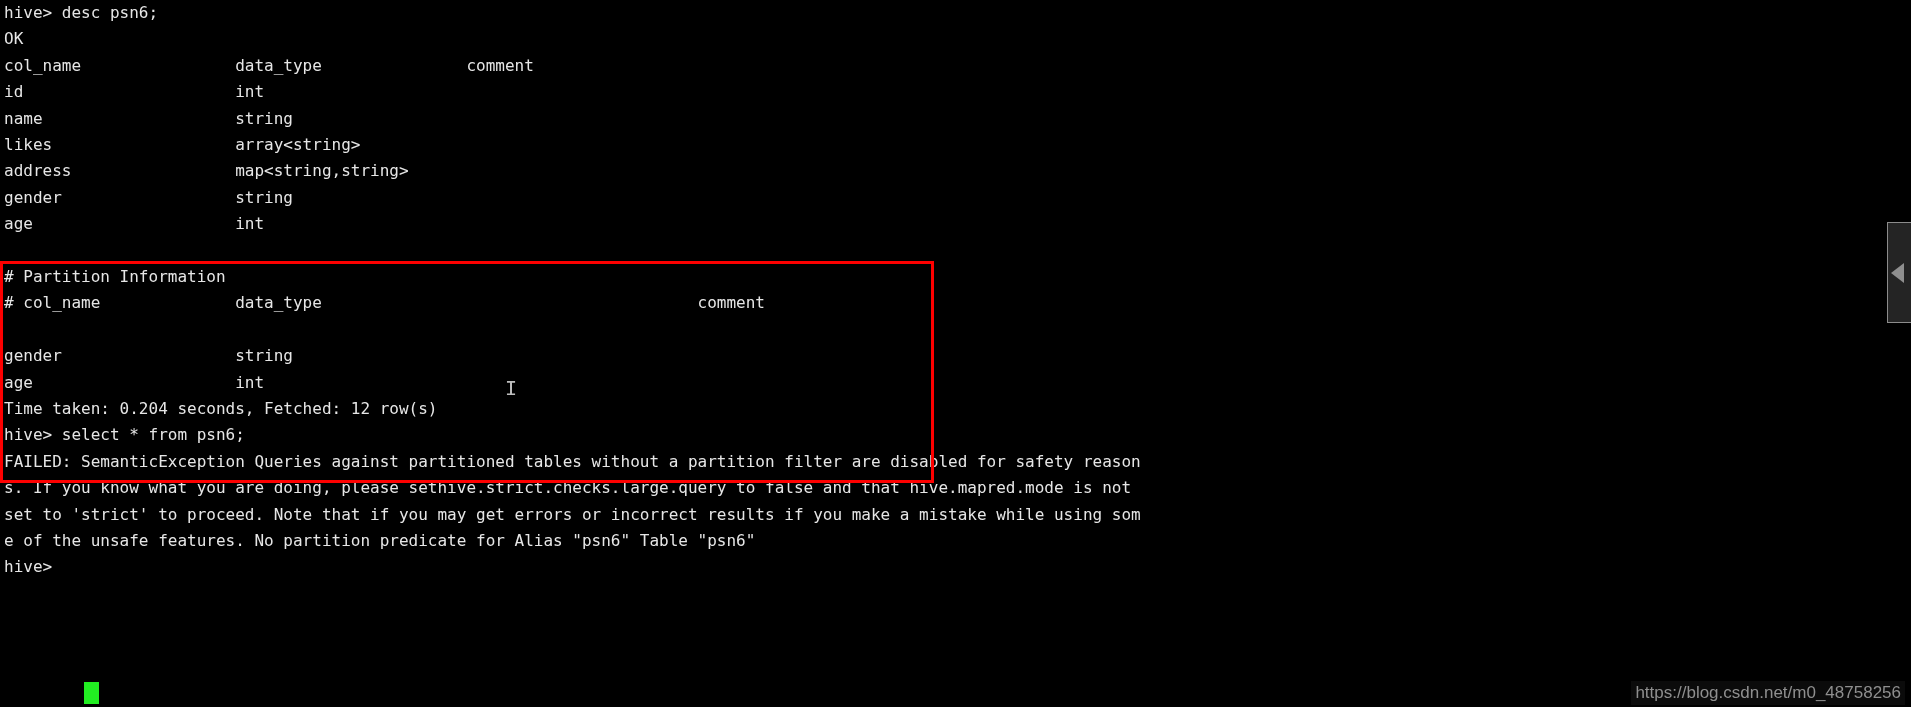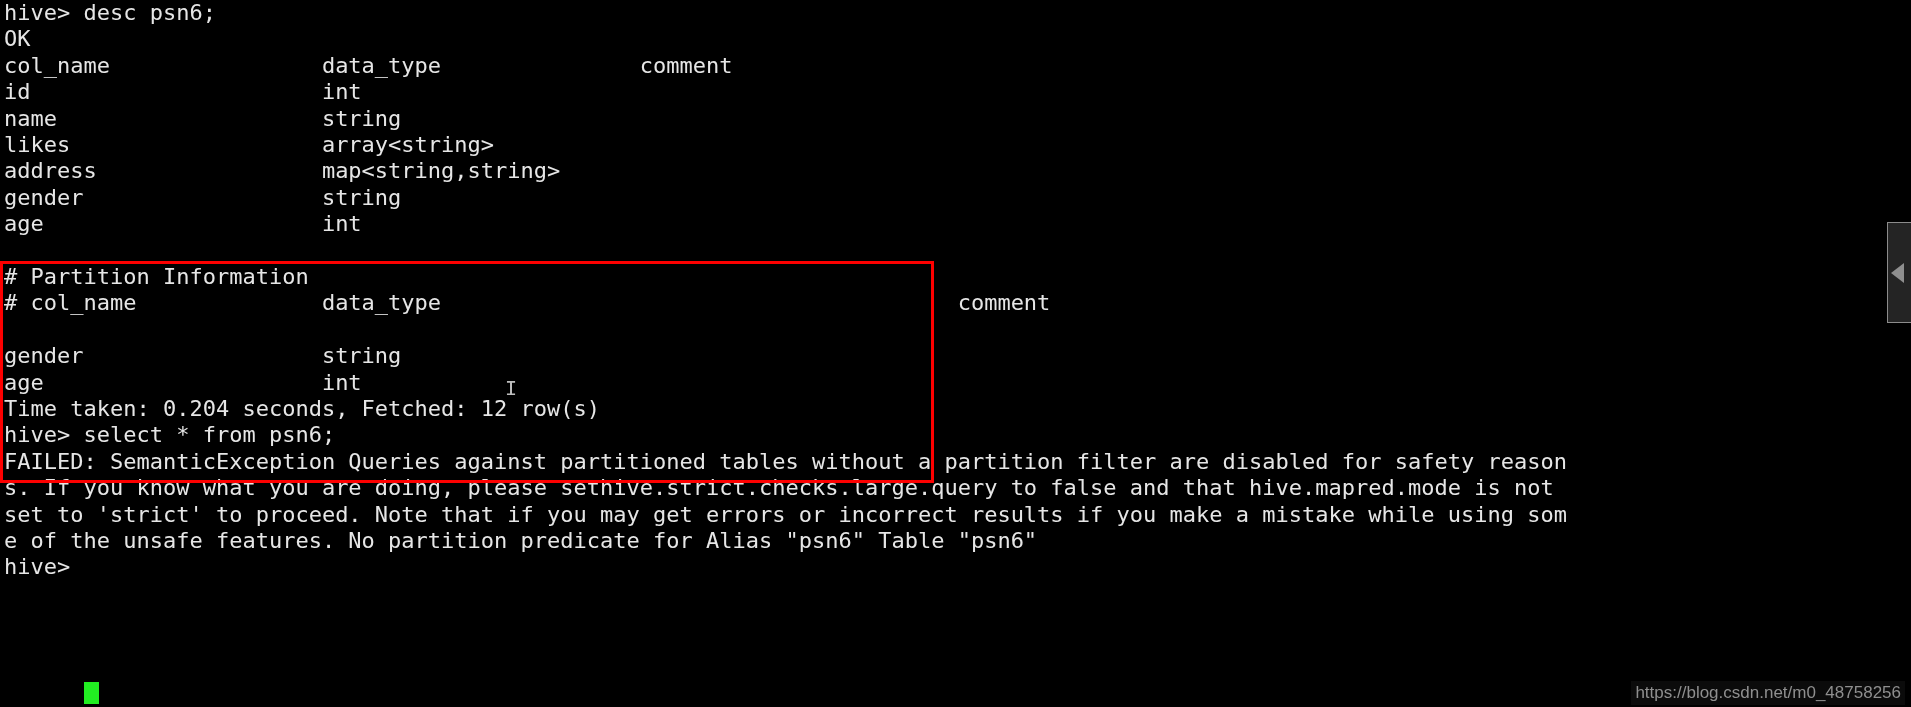--- a/index.html
+++ b/index.html
@@ -31,21 +31,21 @@
     letter-spacing: 0px;
   }
 
   
   .line {
     position: absolute;
     left: 4px;
     height: 26.4px;
     white-space: pre;
     color: #e6e6e6;
-    font-size: 22px;
+    font-size: 16px;
     line-height: 26.4px;
   }
 
   
   #partition-highlight {
     position: absolute;
     left: 0px;
     top: 261px;
     width: 934px;
     height: 222px;

